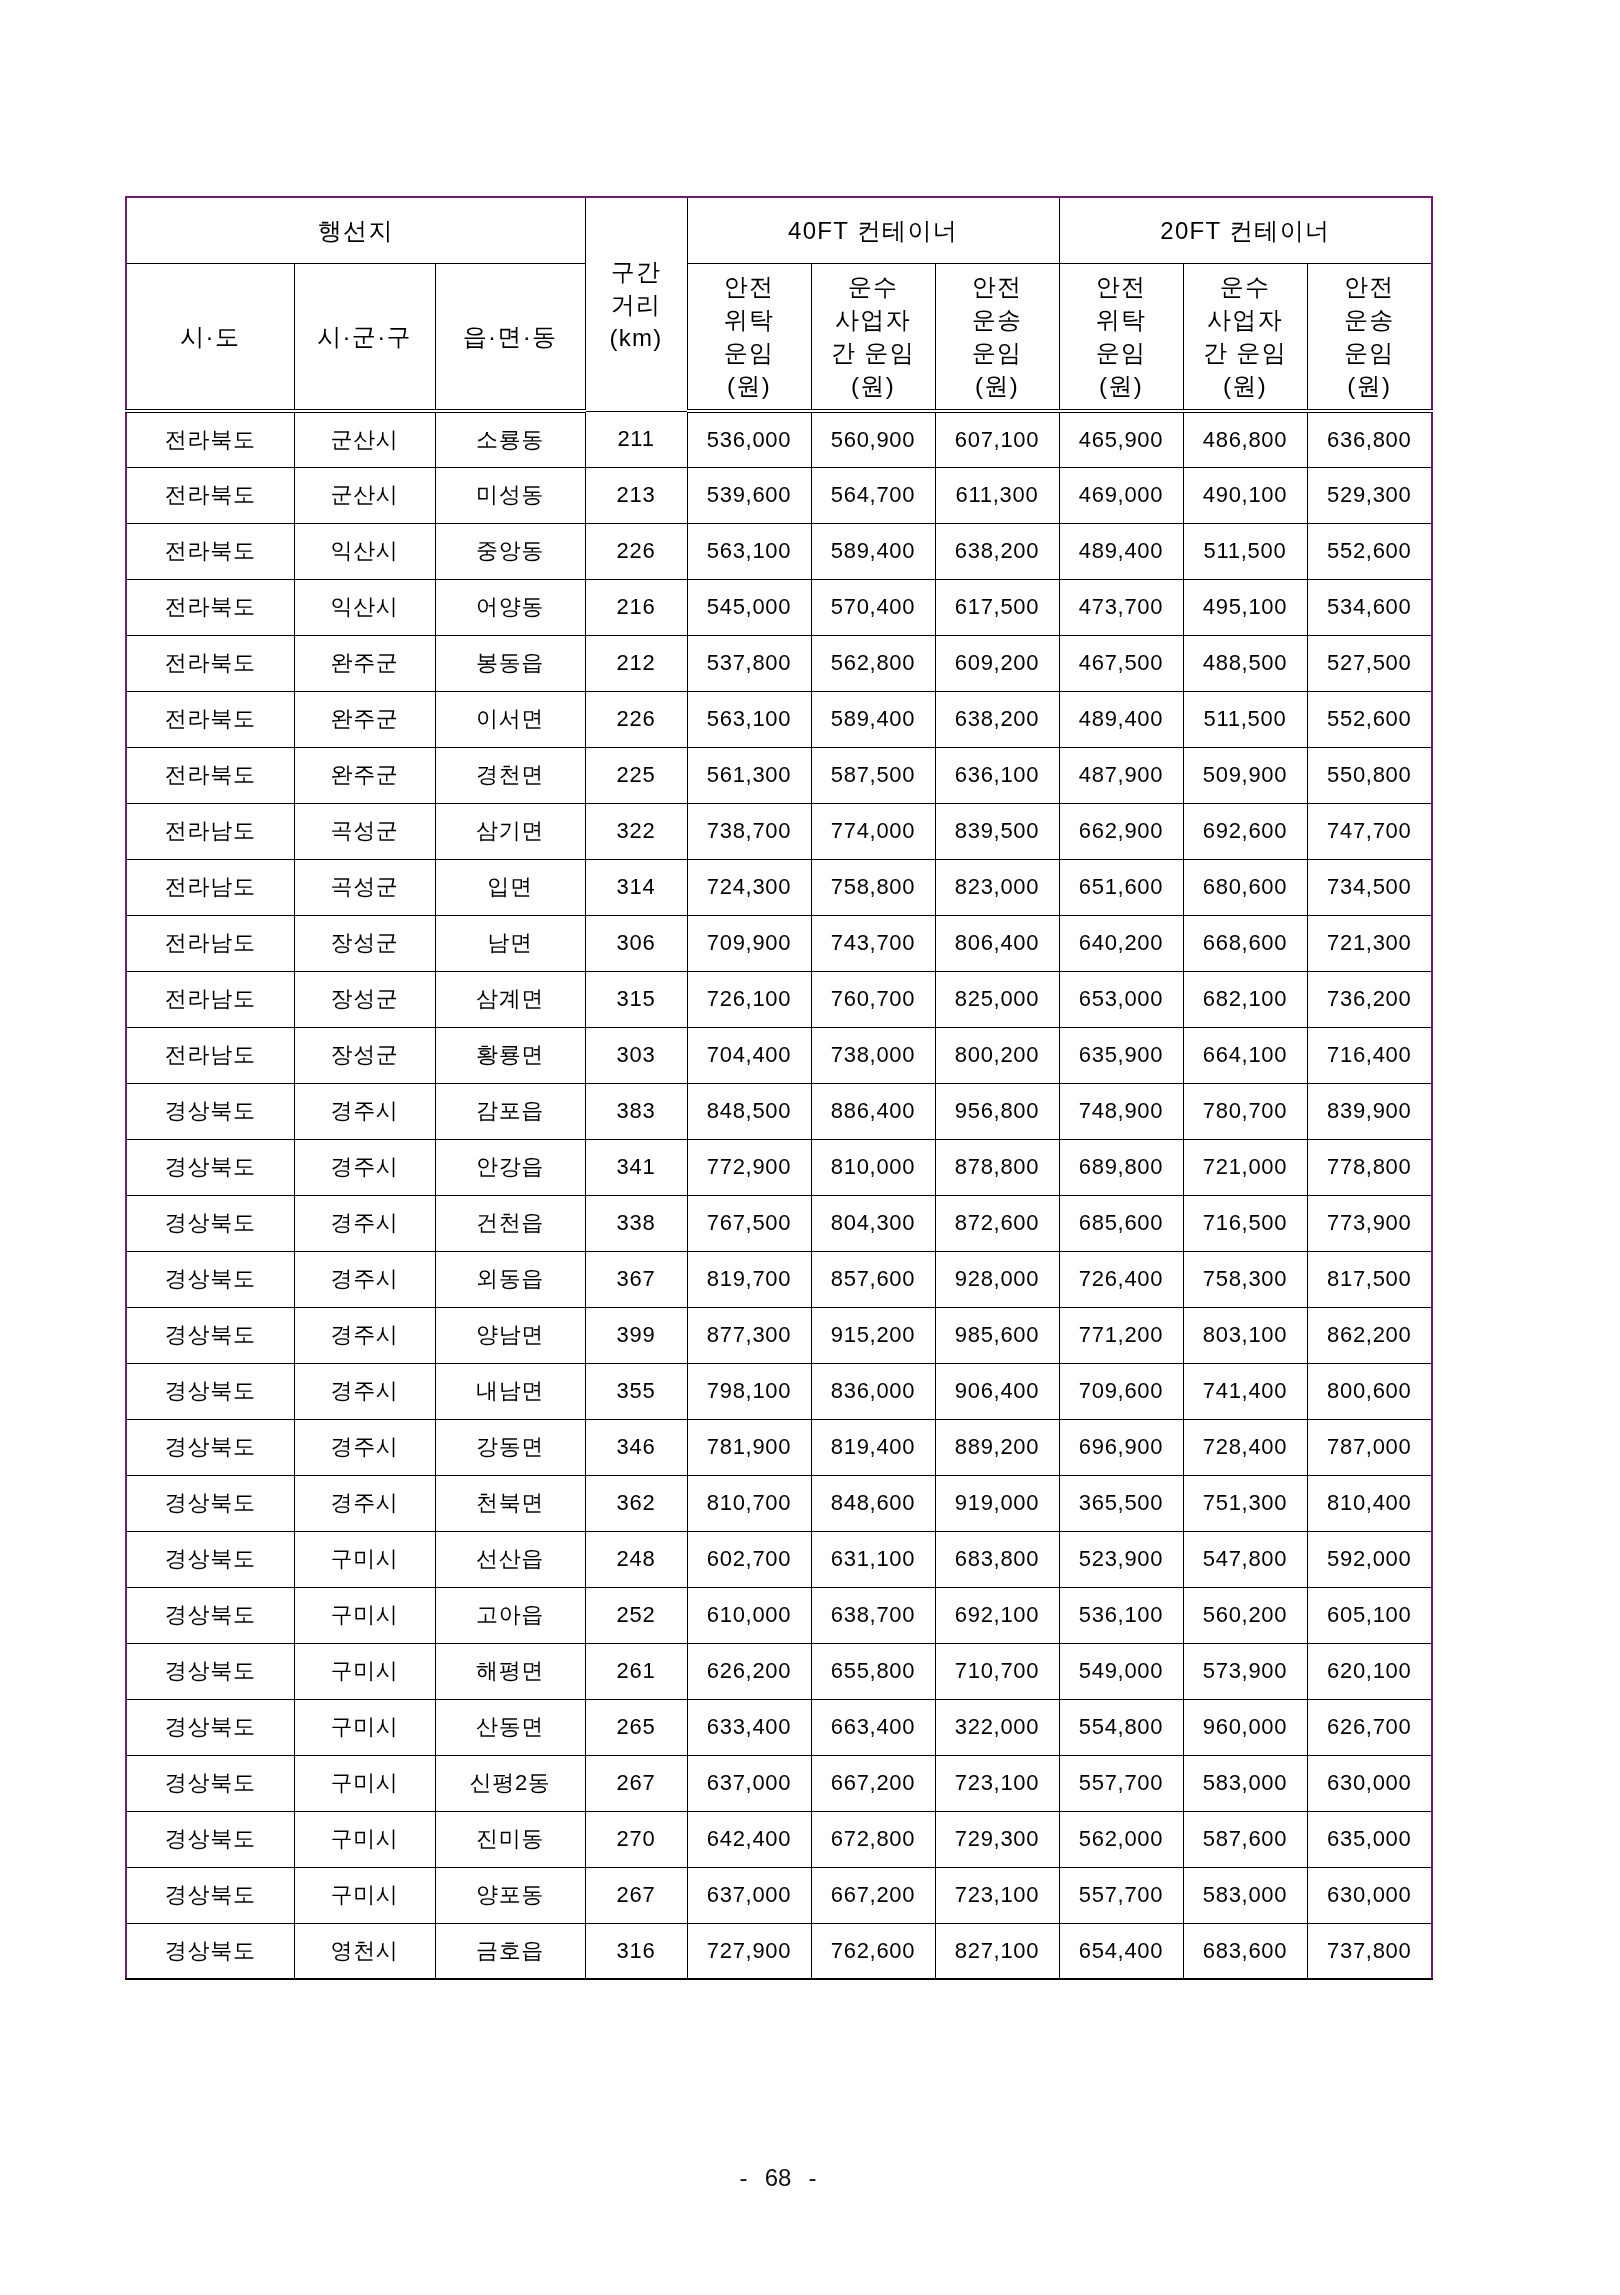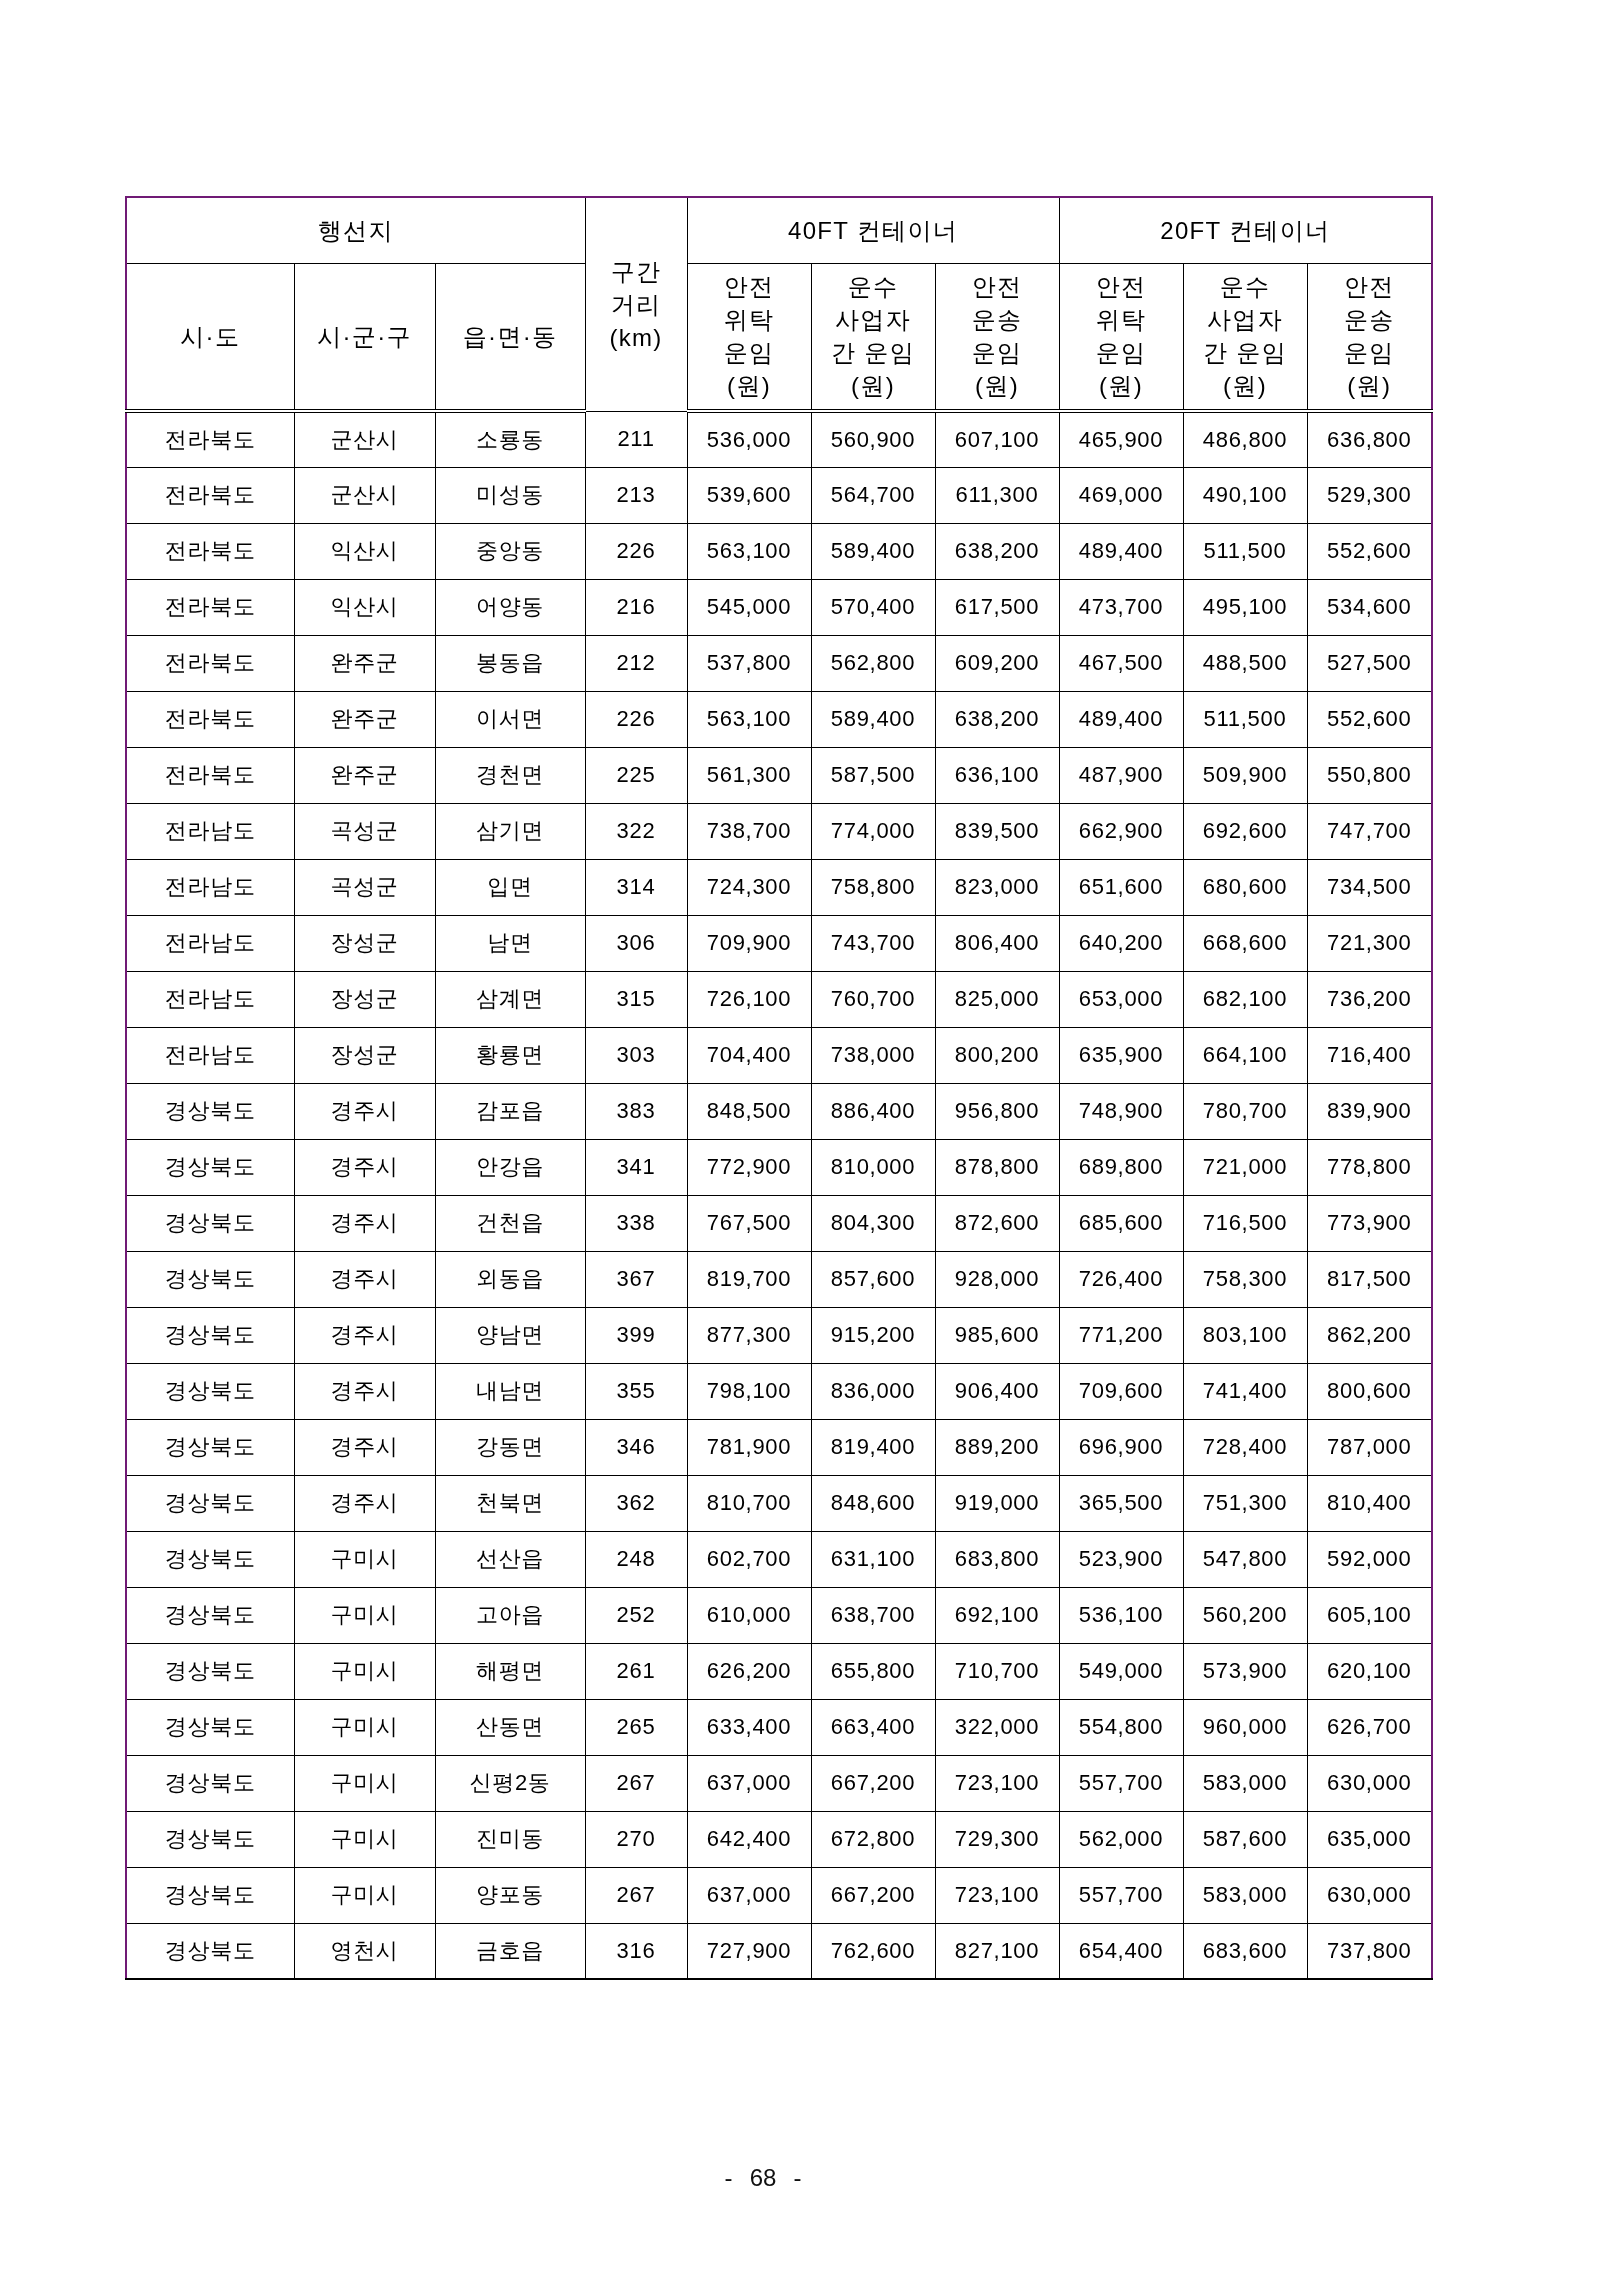--- a/index.html
+++ b/index.html
@@ -57,21 +57,21 @@
   tbody tr { height: 56px; padding-left: 10px; }
   tbody td {
     font-size: 22px;
     letter-spacing: 0.7px;
     border-bottom: 3.3px double #000;
   }
   tbody tr:last-child td { border-bottom: 2.6px solid #000; }
   
   .pageno {
     position: absolute;
-    left: 110px;
+    left: 125px;
     width: 1306px;
     top: 2164px;
     text-align: center;
     font-size: 24px;
     word-spacing: 10.5px;
     color: #111;
   }
 </style>
 </head>
 <body>

